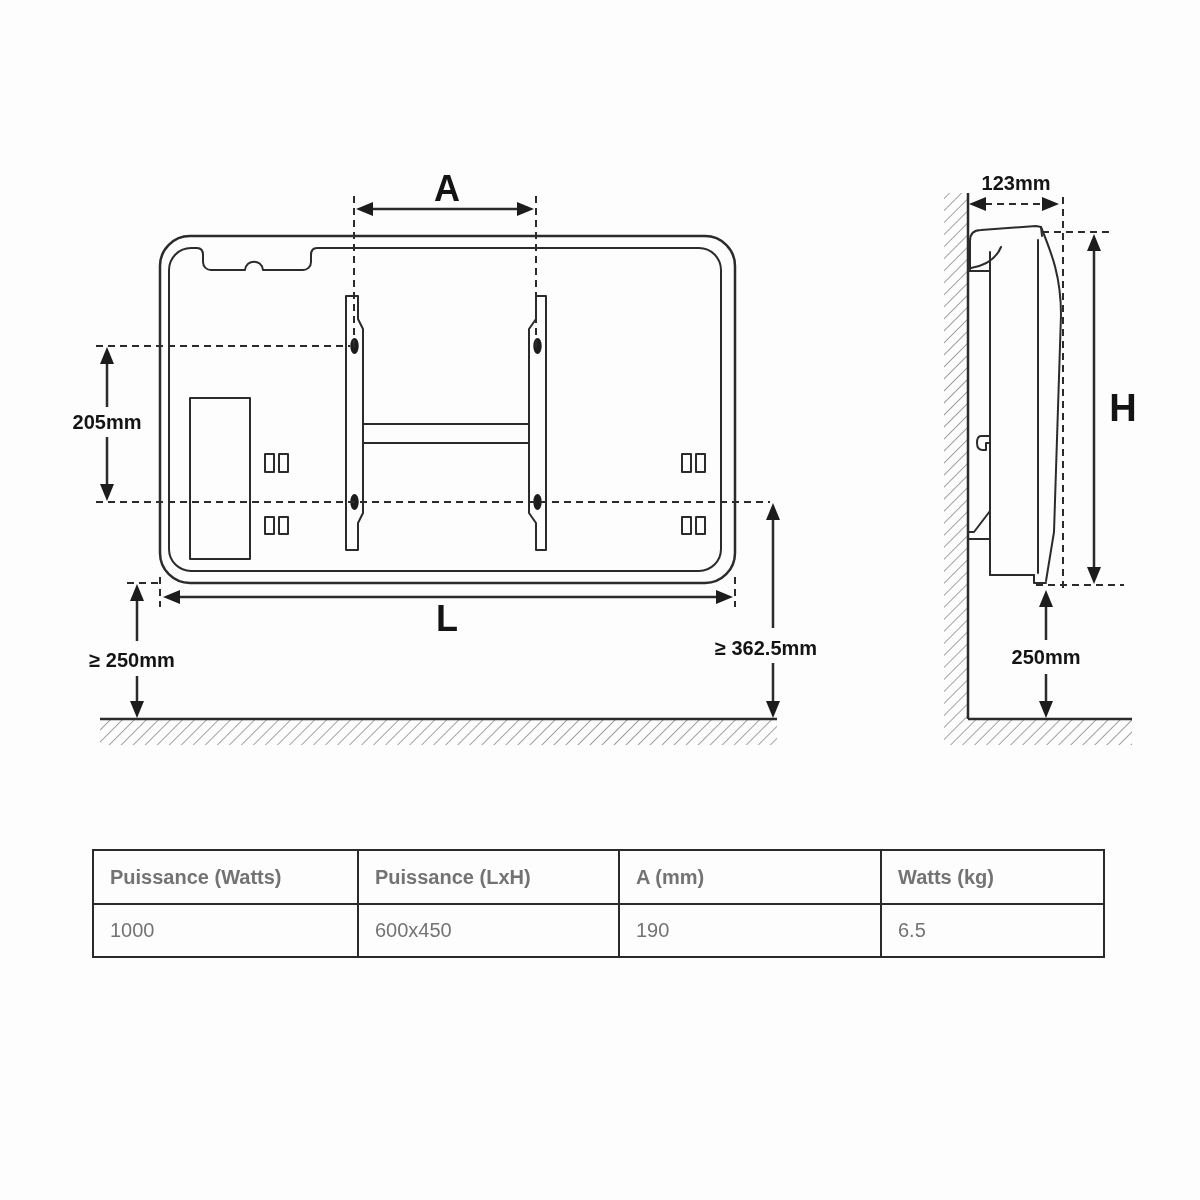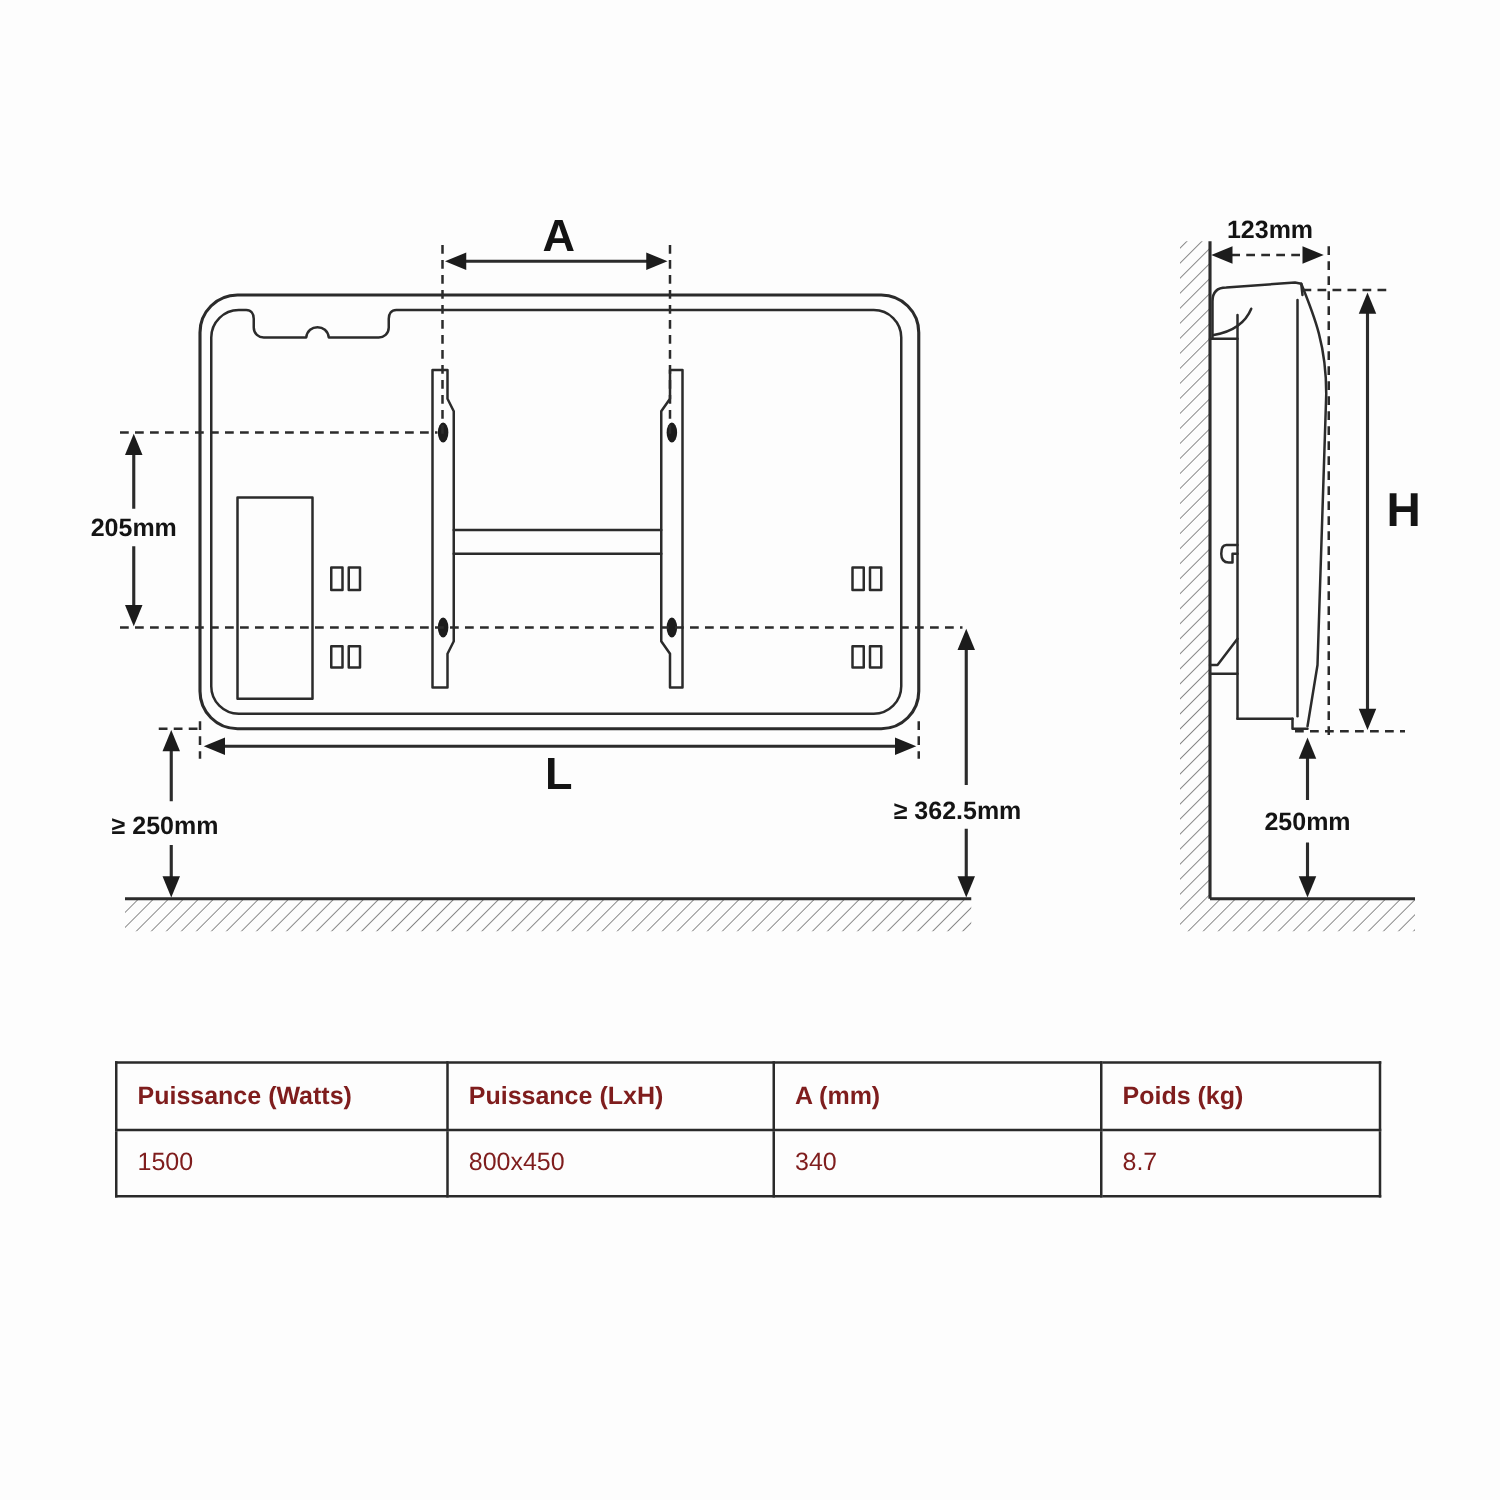--- a/index.html
+++ b/index.html
@@ -13,21 +13,21 @@
   .ln25{stroke:#2b2b2b;stroke-width:2.5;fill:none;stroke-linejoin:round;}
   .dash{stroke:#2b2b2b;stroke-width:2;fill:none;stroke-dasharray:7 5;}
   .solid-fill{fill:#1c1c1c;stroke:none;}
   .rail{fill:#fdfdfd;stroke:#2b2b2b;stroke-width:2;stroke-linejoin:round;}
   .t-dim{font-family:"Liberation Sans",sans-serif;font-weight:bold;font-size:20px;fill:#141414;}
   .t-big{font-family:"Liberation Sans",sans-serif;font-weight:bold;font-size:36px;fill:#141414;}
   .t-h{font-family:"Liberation Sans",sans-serif;font-weight:bold;font-size:38px;fill:#141414;}
   .mid{text-anchor:middle;}
   .spec-table{
     position:absolute;left:92px;top:849px;width:1011px;
-    border-collapse:collapse;table-layout:fixed;background:#fdfdfd;color:#7f1d1d;
+    border-collapse:collapse;table-layout:fixed;background:#fdfdfd;color:#737373;
   }
   .spec-table th,.spec-table td{
     border:2px solid #2a2a2a;text-align:left;vertical-align:middle;
     padding:0 6px 0 16px;font-size:20px;height:51px;overflow:hidden;white-space:nowrap;
   }
   .spec-table th{font-weight:bold;height:52px;}
   .c1{width:265px;} .c2{width:261px;} .c3{width:262px;} .c4{width:223px;}
 </style>
 </head>
 <body>
@@ -188,26 +188,26 @@
       <col class="c1">
         <col class="c2">
         <col class="c3">
         <col class="c4">
     </colgroup>
     <thead>
       <tr>
         <th>Puissance (Watts)</th>
         <th>Puissance (LxH)</th>
         <th>A (mm)</th>
-        <th>Poids (kg)</th>
+        <th>Watts (kg)</th>
       </tr>
     </thead>
     <tbody>
       <tr>
-        <td>1500</td>
-        <td>800x450</td>
-        <td>340</td>
-        <td>8.7</td>
+        <td>1000</td>
+        <td>600x450</td>
+        <td>190</td>
+        <td>6.5</td>
       </tr>
     </tbody>
   </table>
 
 </div>
 
 </body></html>

